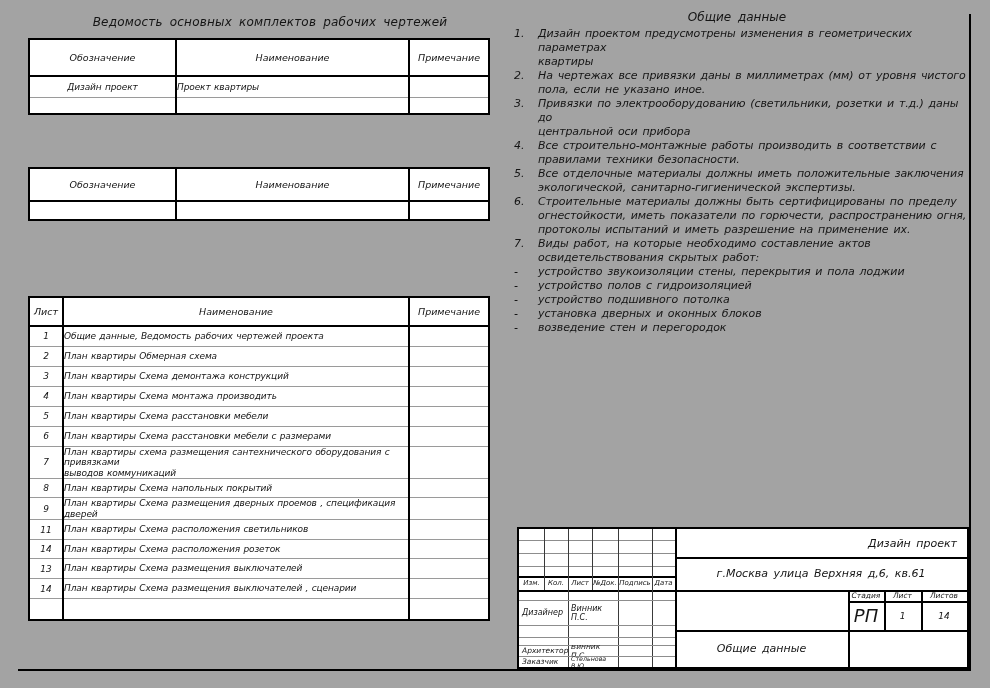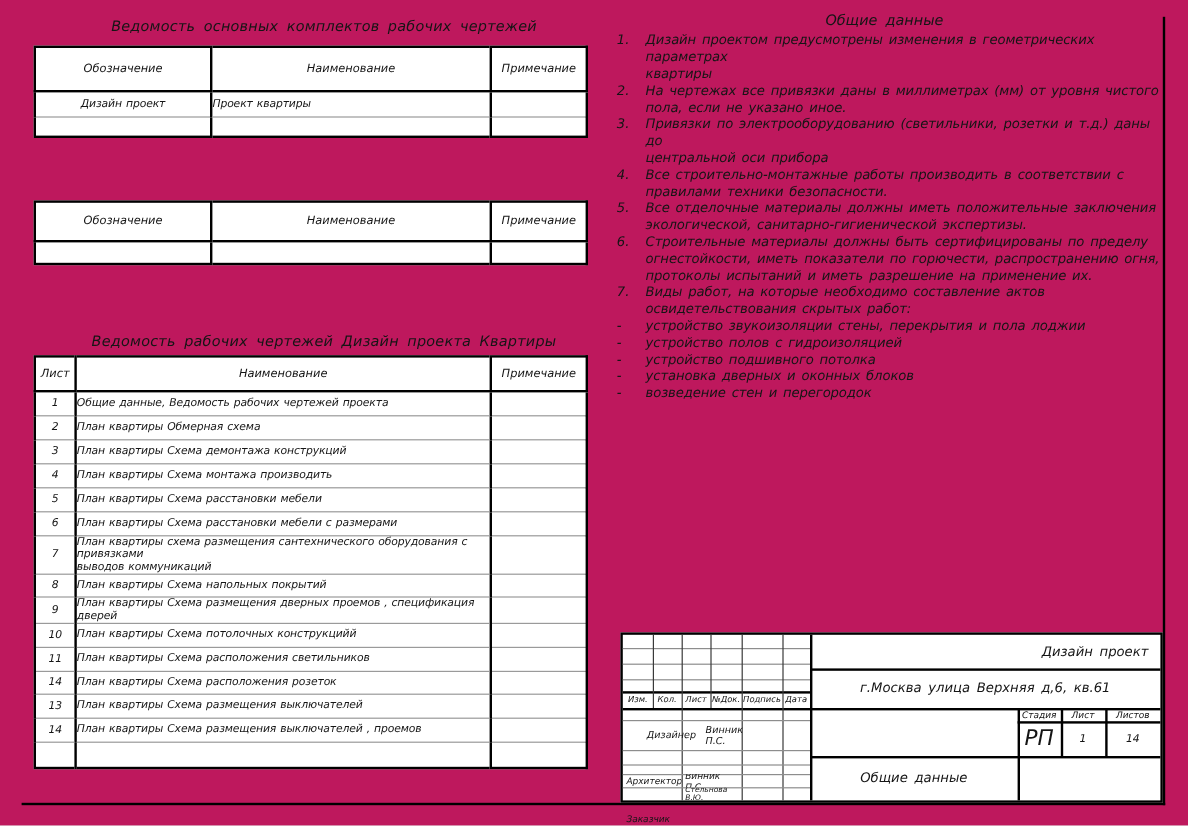--- a/index.html
+++ b/index.html
@@ -1,17 +1,17 @@
 <!DOCTYPE html>
 <html><head>
 <meta charset="utf-8">
 <style>
   html,body { margin:0; padding:0; background:#e8e8e8; }
   .sheet {
-    position:relative; width:990px; height:688px; background:#be185d;
+    position:relative; width:990px; height:688px; background:#a3a3a3;
     font-family:"DejaVu Sans", sans-serif; font-style:italic; color:#151515;
     overflow:hidden; margin:0 auto;
   }
   .ttl { position:absolute; text-align:center; font-size:12px; word-spacing:3px; letter-spacing:0.2px; }
   table.vtab { position:absolute; border-collapse:collapse; table-layout:fixed; border:2px solid #000; background:#fff; }
   table.vtab th {
     font-weight:normal; font-size:9.5px; border-left:2px solid #000; border-bottom:2px solid #000;
     padding:2px; text-align:center; vertical-align:middle; word-spacing:1px;
   }
   table.vtab td {
@@ -35,21 +35,21 @@
   .tb .hl { position:absolute; height:2px; background:#000; }
   .tb .hl.thin { height:1px; background:#8d8d8d; }
   .tb .vl { position:absolute; width:2px; background:#000; }
   .tb .vl.thin { width:1px; background:#3a3a3a; }
   .tb .cell { position:absolute; display:flex; align-items:center; justify-content:center; box-sizing:border-box; overflow:hidden; }
   .tb .left { justify-content:flex-start; padding-left:3px; }
   .tb .right { justify-content:flex-end; padding-right:10px; }
   .f7  { font-size:7px; }
   .f65 { font-size:6.3px; }
   .f75 { font-size:7.5px; }
-  .f8  { font-size:8px;margin-left:17px; }
+  .f8  { font-size:8px; }
   .f9  { font-size:9px; }
   .f11 { font-size:11px; word-spacing:2px; }
   .f12 { font-size:18px; }
 </style>
 </head>
 <body>
 
 <div class="sheet">
 
   <div class="frame-v" style="left:969px; top:14px; width:2px; height:657px;"></div>
@@ -98,21 +98,20 @@
     </thead>
     <tbody>
       <tr style="height:19px;">
         <td class="c"></td>
         <td class="l"></td>
         <td class="c"></td>
       </tr>
     </tbody>
   </table>
 
-  <div class="ttl" style="left:40px; top:277px; width:460px;">Ведомость рабочих чертежей Дизайн проекта Квартиры</div>
   <table class="vtab" style="left:28px; top:296px; width:460px;">
     <colgroup>
         <col style="width:34px">
         <col style="width:346px">
         <col style="width:80px">
       </colgroup>
     <thead>
       <tr style="height:29px;">
         <th>Лист</th>
         <th>Наименование</th>
@@ -160,42 +159,37 @@
         <td class="c">8</td>
         <td class="l">План квартиры Схема напольных покрытий</td>
         <td class="c"></td>
       </tr>
       <tr style="height:19px;">
         <td class="c">9</td>
         <td class="l">План квартиры Схема  размещения дверных проемов , спецификация дверей</td>
         <td class="c"></td>
       </tr>
       <tr style="height:20px;">
-        <td class="c">10</td>
-        <td class="l">План квартиры Схема потолочных конструкцийй</td>
-        <td class="c"></td>
-      </tr>
-      <tr style="height:20px;">
         <td class="c">11</td>
         <td class="l">План квартиры Схема расположения светильников</td>
         <td class="c"></td>
       </tr>
       <tr style="height:19px;">
         <td class="c">14</td>
         <td class="l">План квартиры Схема расположения розеток</td>
         <td class="c"></td>
       </tr>
       <tr style="height:20px;">
         <td class="c">13</td>
         <td class="l">План квартиры Схема размещения выключателей</td>
         <td class="c"></td>
       </tr>
       <tr style="height:20px;">
         <td class="c">14</td>
-        <td class="l">План квартиры Схема размещения выключателей , проемов</td>
+        <td class="l">План квартиры Схема размещения выключателей , сценарии</td>
         <td class="c"></td>
       </tr>
       <tr style="height:21px;">
         <td class="c"></td>
         <td class="l"></td>
         <td class="c"></td>
       </tr>
     </tbody>
   </table>
 
@@ -286,21 +280,21 @@
     <div class="vl thin" style="left:133px; top:61px; height:77px;"></div>
     <div class="hl thin" style="left:0; top:71px;  width:156px;"></div>
     <div class="hl thin" style="left:0; top:96px;  width:156px;"></div>
     <div class="hl thin" style="left:0; top:108px; width:156px;"></div>
     <div class="hl thin" style="left:0; top:116px; width:156px;"></div>
     <div class="hl thin" style="left:0; top:127px; width:156px;"></div>
     <div class="cell f8 left" style="left:0;  top:71px;  width:49px; height:25px;">Дизайнер</div>
     <div class="cell f8 left" style="left:49px; top:71px;  width:50px; height:25px;">Винник П.С.</div>
     <div class="cell f75 left" style="left:0;  top:116px; width:49px; height:11px;">Архитектор</div>
     <div class="cell f75 left" style="left:49px; top:116px; width:50px; height:11px;">Винник П.С.</div>
-    <div class="cell f75 left" style="left:0;  top:127px; width:49px; height:11px;margin-top:21px;">Заказчик</div>
+    <div class="cell f75 left" style="left:0;  top:127px; width:49px; height:11px;">Заказчик</div>
     <div class="cell f65 left" style="left:49px; top:127px; width:50px; height:11px;">Стельнова В.Ю.</div>
 
     <div class="vl" style="left:156px; top:0; height:138px;"></div>
     <div class="hl" style="left:156px; top:28px; width:292px;"></div>
     <div class="cell f11 right" style="left:156px; top:0;    width:292px; height:28px;">Дизайн проект</div>
     <div class="cell f11" style="left:156px; top:28px; width:292px; height:33px;">г.Москва улица Верхняя д,6, кв.61</div>
 
     <div class="vl" style="left:329px; top:61px; height:40px;"></div>
     <div class="vl" style="left:365px; top:61px; height:40px;"></div>
     <div class="vl" style="left:402px; top:61px; height:40px;"></div>

